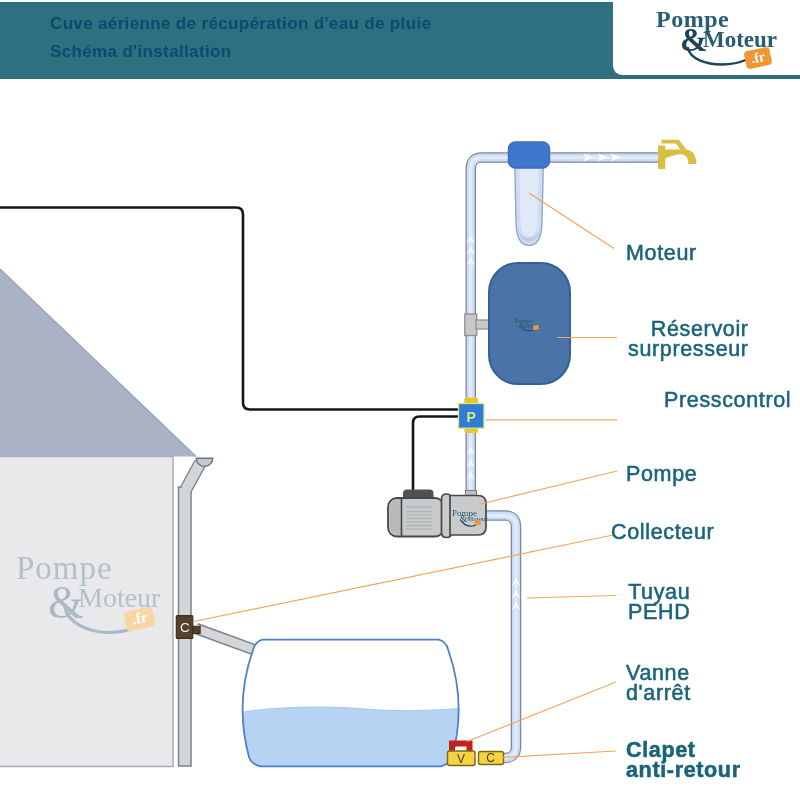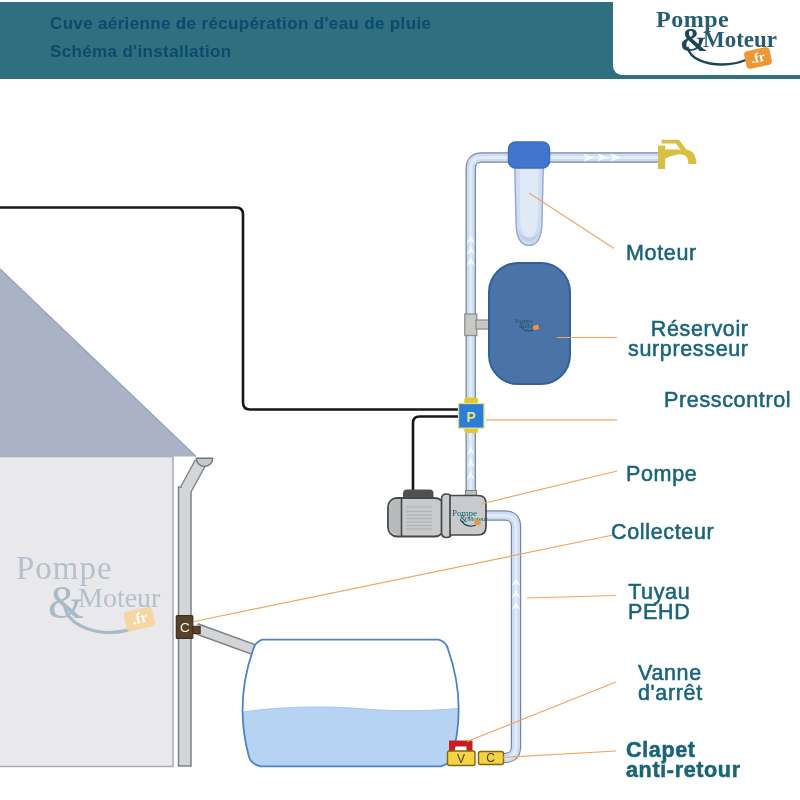--- a/index.html
+++ b/index.html
@@ -155,14 +155,14 @@
 </svg>
 <div style="position:absolute;left:125px;top:609px;width:29px;height:20px;background:#f6d6a3;border-radius:4px;transform:rotate(-12deg);"></div>
 <div class="lgserif" style="left:132px;top:610px;font-size:15px;color:#fff;font-weight:bold;transform:rotate(-12deg);">.fr</div>
 
 <div class="label" style="left:626px;top:243px;">Moteur</div>
 <div class="label" style="left:628px;top:319px;text-align:right;">Réservoir<br>surpresseur</div>
 <div class="label" style="left:626px;top:390px;margin-left:38px;">Presscontrol</div>
 <div class="label" style="left:626px;top:464px;">Pompe</div>
 <div class="label" style="left:611px;top:522px;">Collecteur</div>
 <div class="label" style="left:628px;top:582px;text-align:right;">Tuyau<br>PEHD</div>
-<div class="label" style="left:626px;top:663px;margin-left:12px;">Vanne<br>d'arrêt</div>
+<div class="label" style="left:626px;top:663px;">Vanne<br>d'arrêt</div>
 <div class="label" style="left:626px;top:740px;font-weight:bold;">Clapet<br>anti-retour</div>
 
 </body></html>

